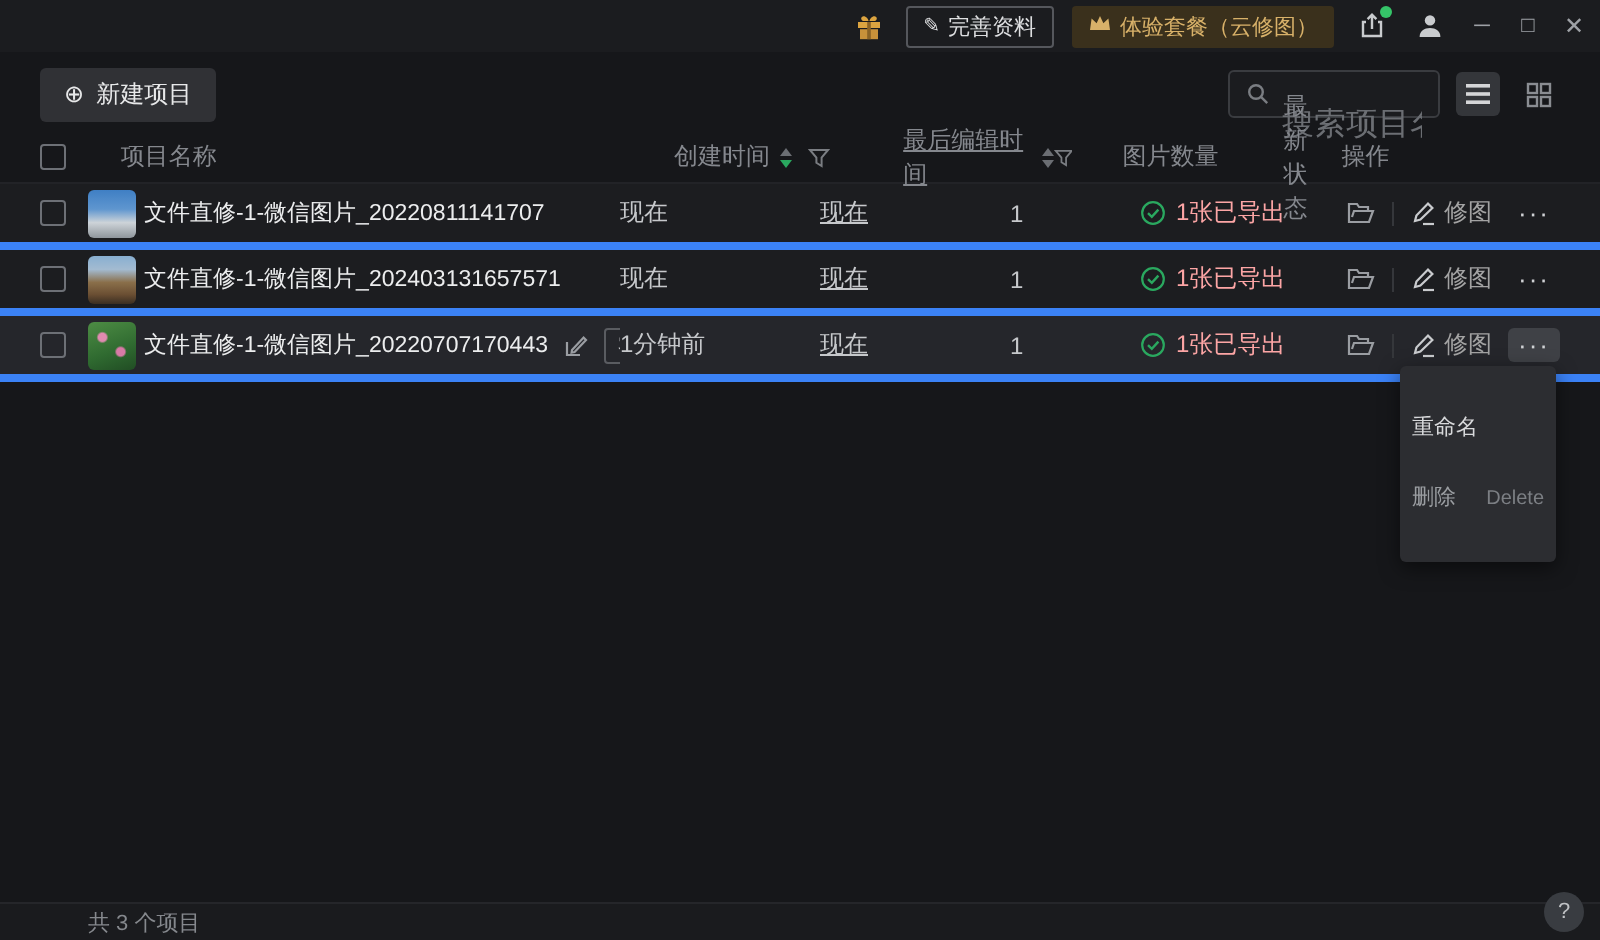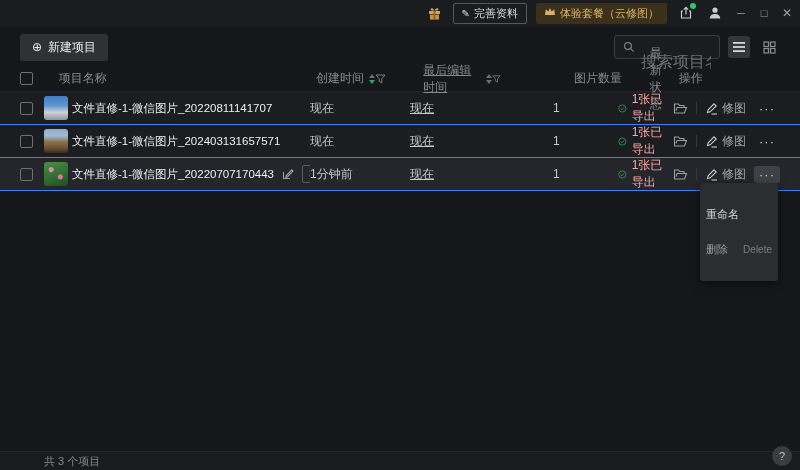--- a/index.html
+++ b/index.html
@@ -30,33 +30,33 @@
   .view-btn { width:22px; height:22px; margin-left:8px; display:flex; align-items:center; justify-content:center; background:transparent; border:none; border-radius:3px; cursor:pointer; }
   .view-btn.active { background:#34363a; }
 
   
   .thead { display:flex; align-items:center; height:26px; margin-top:6px; padding:0 20px; border-bottom:1px solid #222327; color:#85888e; font-size:12px;gap:17px; }
   .c-check { width:24px; display:flex; align-items:center; }
   .checkbox { width:13px; height:13px; border:1px solid #6d7076; border-radius:2px; background:transparent; cursor:pointer; display:inline-block; }
   .h-name { width:266px; }
   .col-created { width:100px; display:flex; align-items:center; }
   .col-edited { width:95px; display:flex; align-items:center;text-decoration:underline; }
-  .col-count { width:65px;margin-left:48px; }
+  .col-count { width:65px; }
   .col-status { flex:1; display:flex; align-items:center; gap:5px; }
   .col-actions { width:112px; display:flex; align-items:center; justify-content:flex-end; gap:8px; }
   .h-actions { width:112px; text-align:left; }
   .sort { display:inline-flex; flex-direction:column; gap:2px; margin-left:5px; }
   .caret-up { width:0; height:0; border-left:3.5px solid transparent; border-right:3.5px solid transparent; border-bottom:4px solid #6b6e73; }
   .caret-down { width:0; height:0; border-left:3.5px solid transparent; border-right:3.5px solid transparent; border-top:4px solid #6b6e73; }
   .caret-down.on { border-top-color:#2aa85f; }
   .funnel { margin-left:auto; cursor:pointer; }
   .funnel.created { margin-right:20px; }
   .funnel.edited { margin-right:8px; }
 
-  .trow { display:flex; align-items:center; height:33px; padding:0 20px; background:#1c1d20; border-bottom:1px solid #3b82f6; font-size:12px; color:#c6c8cb; cursor:default;justify-content:center; }
+  .trow { display:flex; align-items:center; height:33px; padding:0 20px; background:#1c1d20; border-bottom:4px solid #3b82f6; font-size:12px; color:#c6c8cb; cursor:default;justify-content:center; }
   .trow.hovered { background:#25262b; }
   .c-thumb { width:28px; }
   .thumb { width:24px; height:24px; border-radius:3px; display:block; }
   .t1 { background:linear-gradient(180deg,#3f7fc4 0%,#5f96cf 40%,#cdd3d8 68%,#8f969c 100%); }
   .t2 { background:linear-gradient(180deg,#88afd1 0%,#a3bbd1 28%,#8a6f4a 55%,#6b4f33 80%,#3a2e22 100%); }
   .t3 { background:radial-gradient(circle at 30% 32%,#e08bb0 0 2px,rgba(0,0,0,0) 3px),radial-gradient(circle at 68% 62%,#d87aa6 0 2px,rgba(0,0,0,0) 3px),linear-gradient(160deg,#4d8c44 0%,#2f6a30 60%,#214d24 100%); }
   .c-name { width:238px; display:flex; align-items:center; gap:8px; overflow:hidden; }
   .pname { color:#ecedee; font-size:11.5px; white-space:nowrap; }
   .rename-ic { display:flex; align-items:center; cursor:pointer; flex:0 0 auto; }
   .tag { flex:0 0 auto; border:1px solid #5a5c61; border-radius:2px; color:#c9cbce; font-size:10px; padding:1px 6px; white-space:nowrap; }

